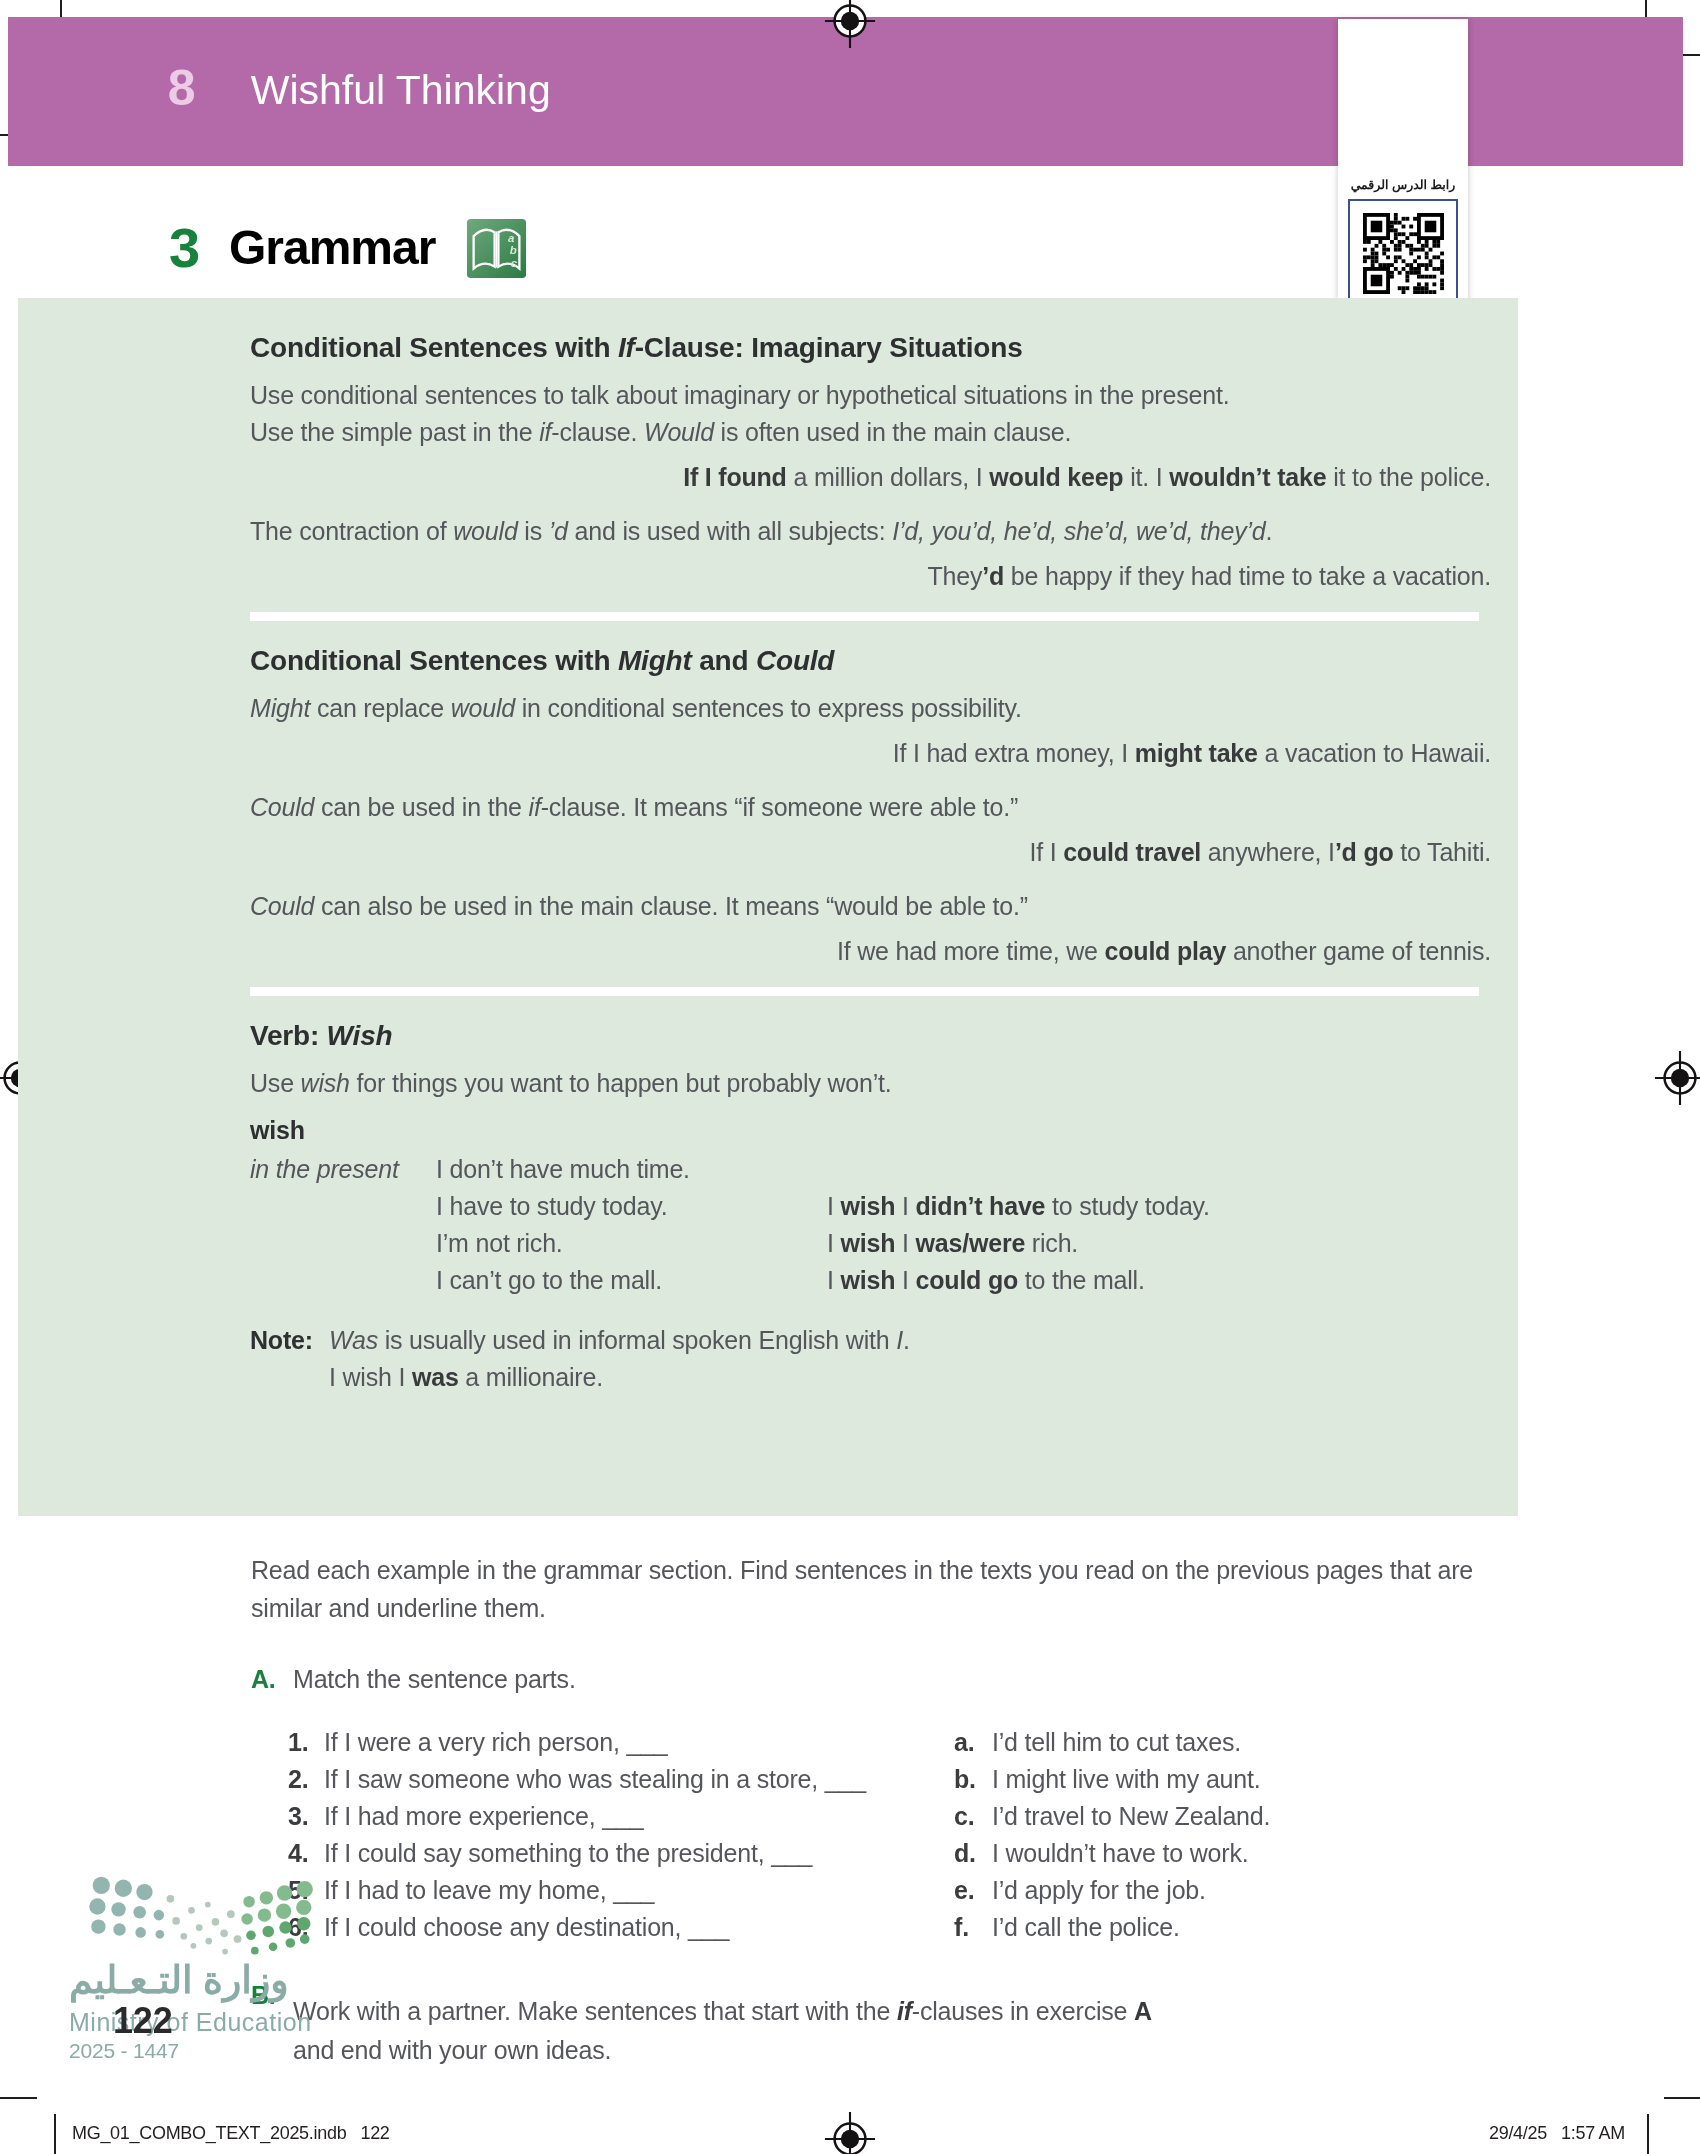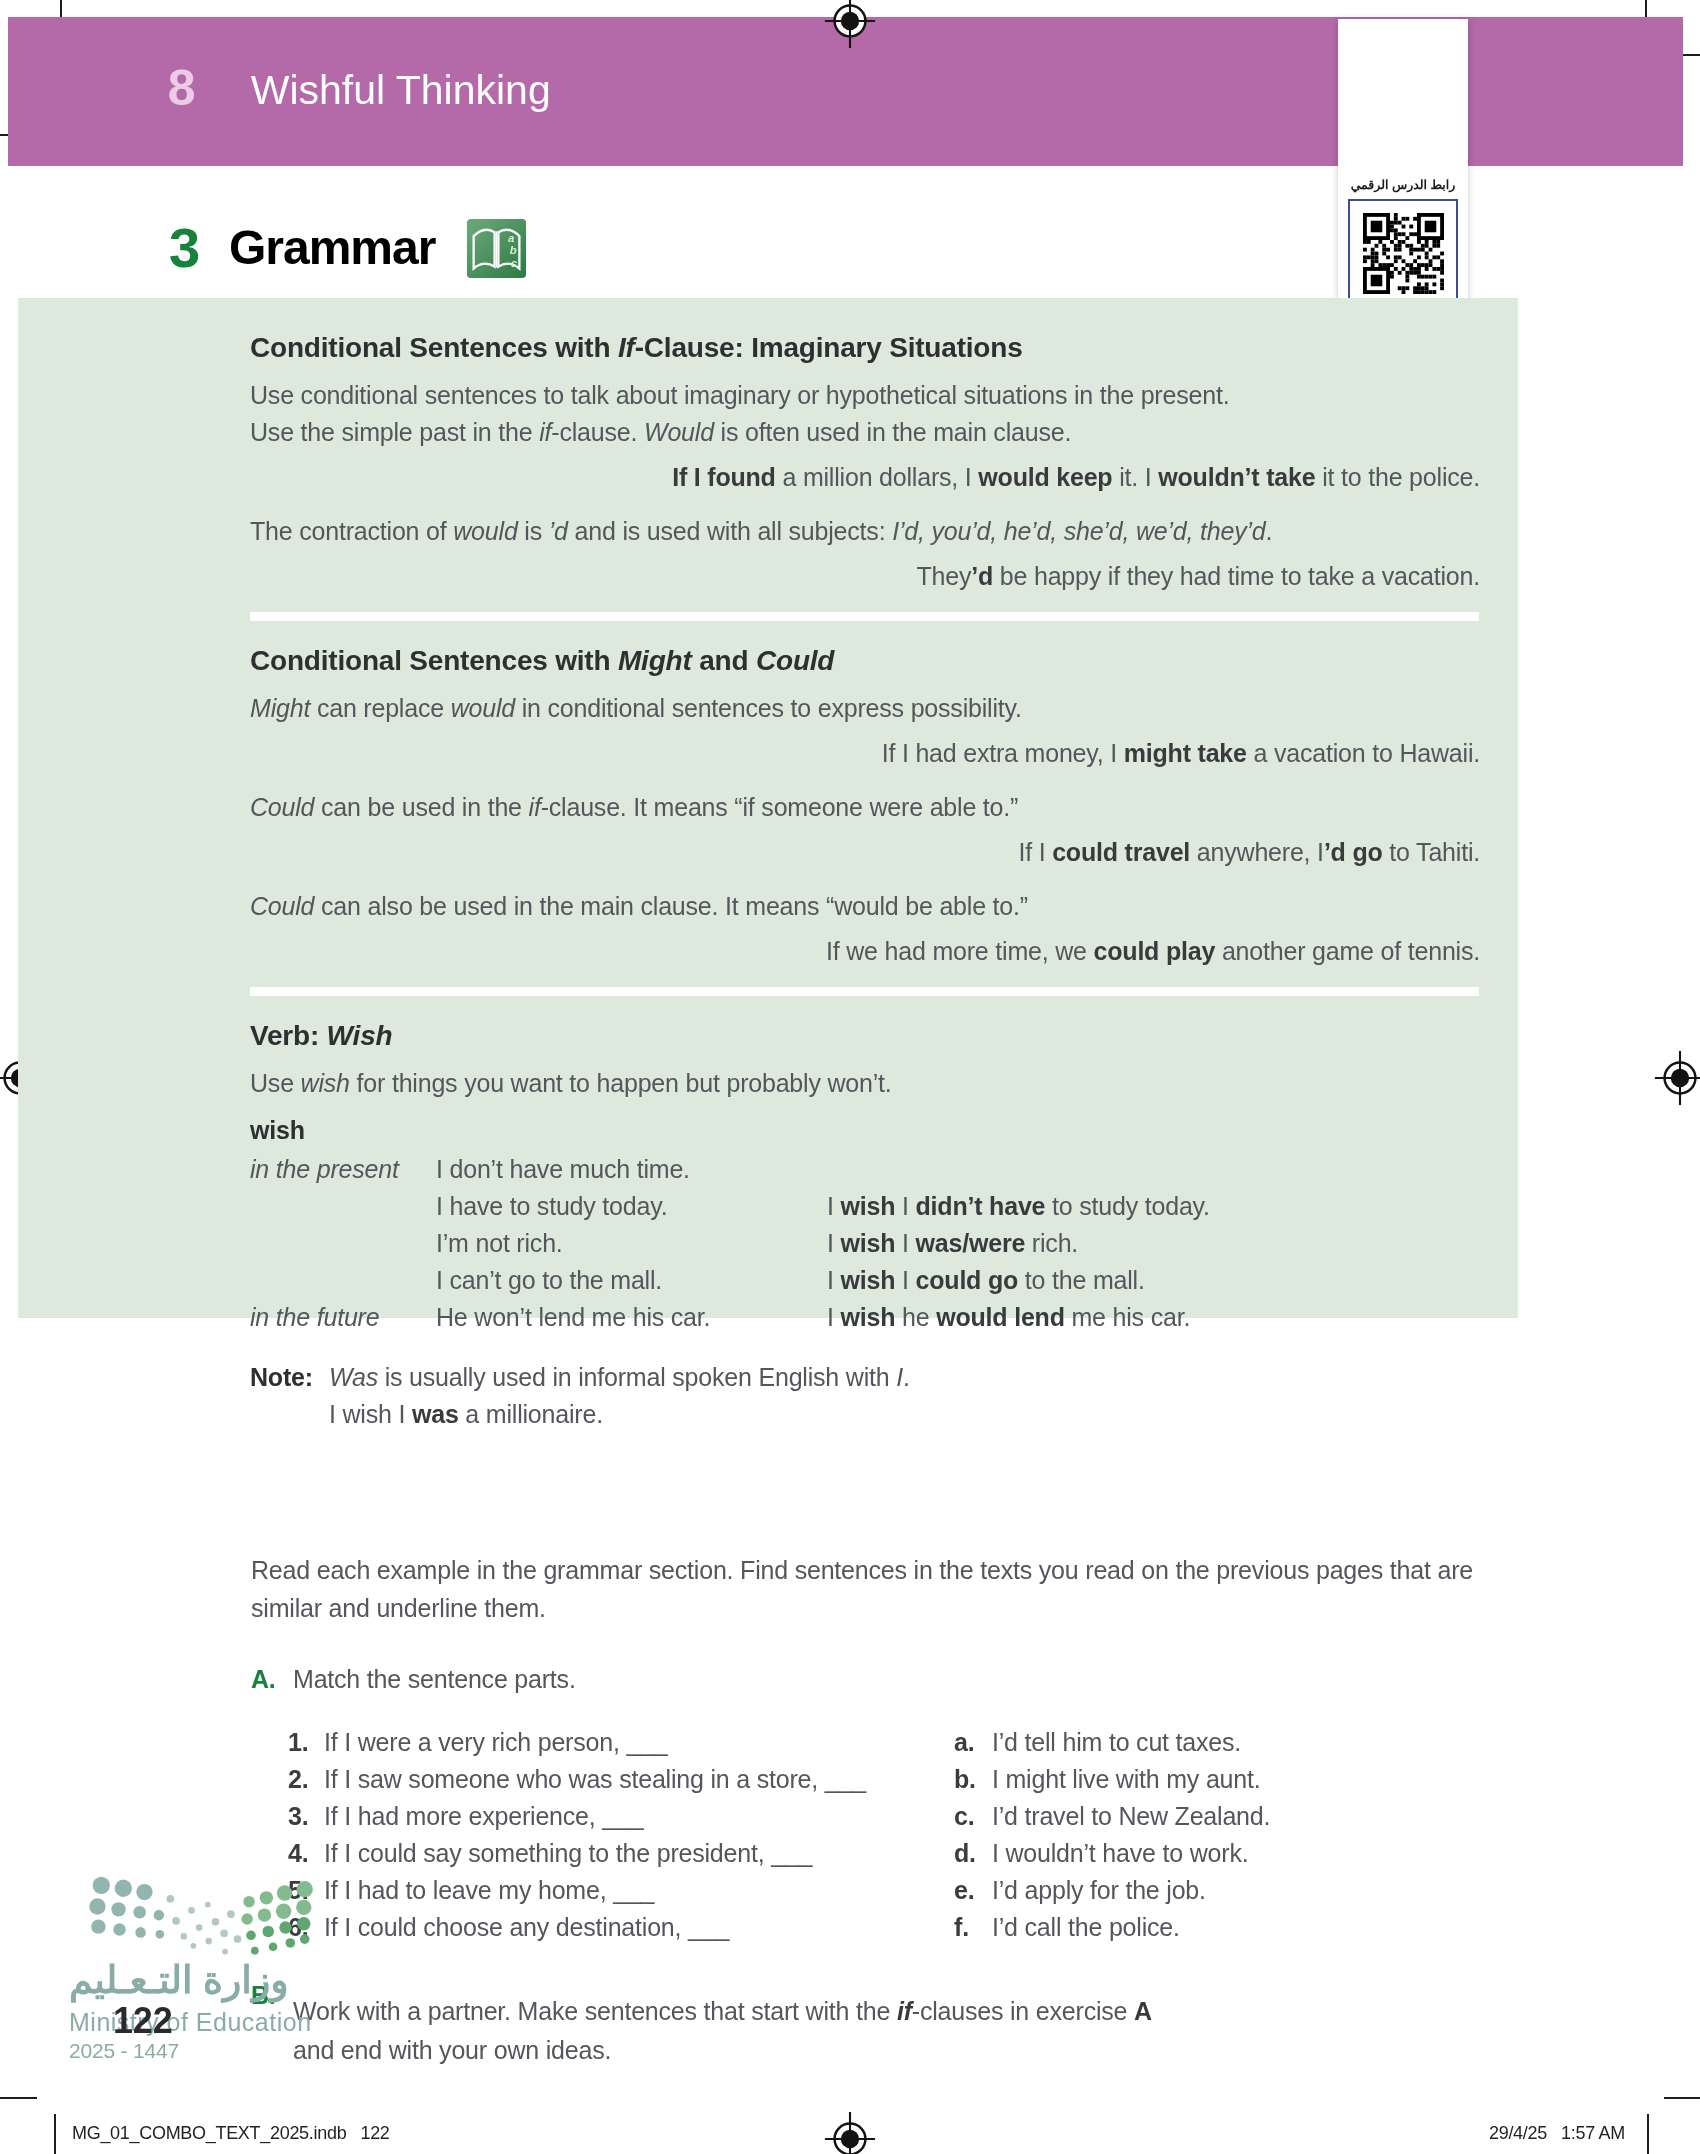--- a/index.html
+++ b/index.html
@@ -24,22 +24,22 @@
             display:flex;align-items:center;justify-content:center;}
   .qr-url{font-family:"Liberation Serif",serif;font-size:15.4px;color:#1e1e1e;margin-top:4.8px;letter-spacing:0;}
 
   
   .sec-head{position:absolute;left:169px;top:213px;height:69px;display:flex;align-items:center;}
   .sec-num{font-size:56px;font-weight:bold;color:#17823b;}
   .sec-title{font-size:48px;font-weight:bold;color:#000000;margin-left:29px;letter-spacing:-1px;}
   .book-icon{margin-left:31px;margin-top:5.8px;}
 
   
-  .gbox{position:absolute;left:18px;top:298px;width:1500px;height:1020px;background:#dde9dc;
-        box-sizing:border-box;padding:33px 38px 0 232px;color:#54565b;}
+  .gbox{position:absolute;left:18px;top:298px;width:1500px;height:1218px;background:#dde9dc;
+        box-sizing:border-box;padding:33px 27px 0 232px;color:#54565b;}
   .gtitle{font-size:28px;line-height:33px;font-weight:bold;color:#2e2f31;margin:0 0 13.4px 0;}
   .gpara{font-size:25px;line-height:37px;margin:0 0 7.7px 0;}
   .gex{font-size:25px;line-height:37px;margin:5.8px 0 17.3px 36px;text-align:right;}
   .gdiv{height:8.6px;background:#ffffff;margin:15.4px 0 23px 0;width:1229px;margin-left:0;}
   .b{font-weight:bold;color:#393a3c;}
   .i{font-style:italic;}
   .gtitle .b{color:#2e2f31;}
 
   .wword{font-size:25px;line-height:37px;font-weight:bold;color:#2e2f31;margin-top:9.6px;}
   .wtable{font-size:25px;line-height:37px;margin-top:1.9px;}
@@ -330,25 +330,20 @@
       <div class="wrow">
         <div class="wlabel"></div>
         <div class="wleft">I’m not rich.</div>
         <div class="wright"><span>I </span><span class="b">wish</span><span> I </span><span class="b">was/were</span><span> rich.</span></div>
       </div>
       <div class="wrow">
         <div class="wlabel"></div>
         <div class="wleft">I can’t go to the mall.</div>
         <div class="wright"><span>I </span><span class="b">wish</span><span> I </span><span class="b">could go</span><span> to the mall.</span></div>
       </div>
-      <div class="wrow">
-        <div class="wlabel">in the future</div>
-        <div class="wleft">He won’t lend me his car.</div>
-        <div class="wright"><span>I </span><span class="b">wish</span><span> he </span><span class="b">would lend</span><span> me his car.</span></div>
-      </div>
     </div>
 
     <div class="note">
       <div>
         <span class="note-label">Note:</span><span><span class="i">Was</span><span> is usually used in informal spoken English with </span><span class="i">I</span><span>.</span></span>
       </div>
       <div class="note-line2"><span>I wish I </span><span class="b">was</span><span> a millionaire.</span></div>
     </div>
   </div>
 

